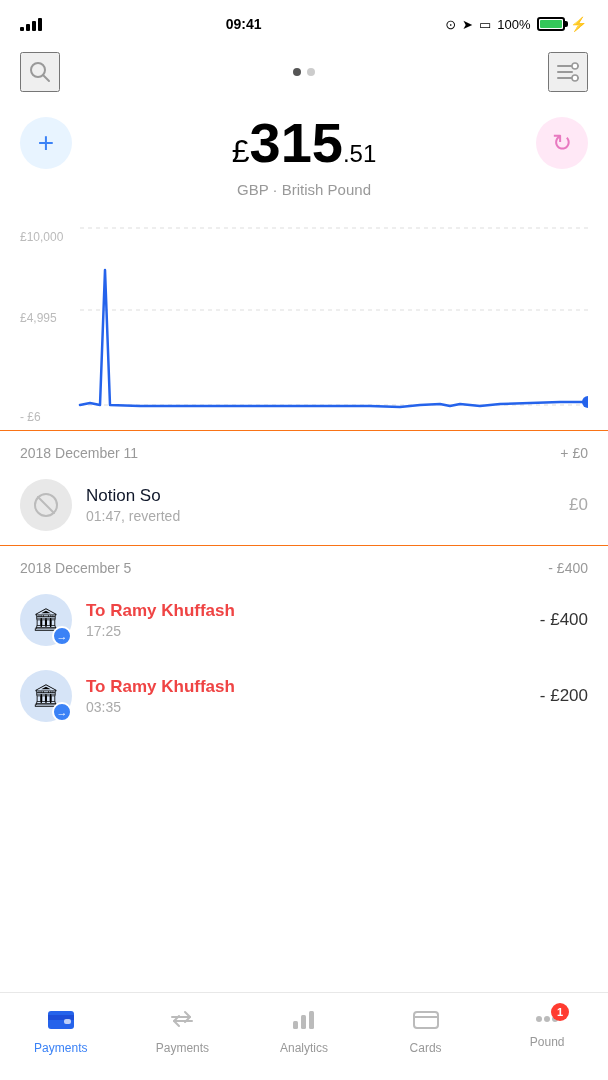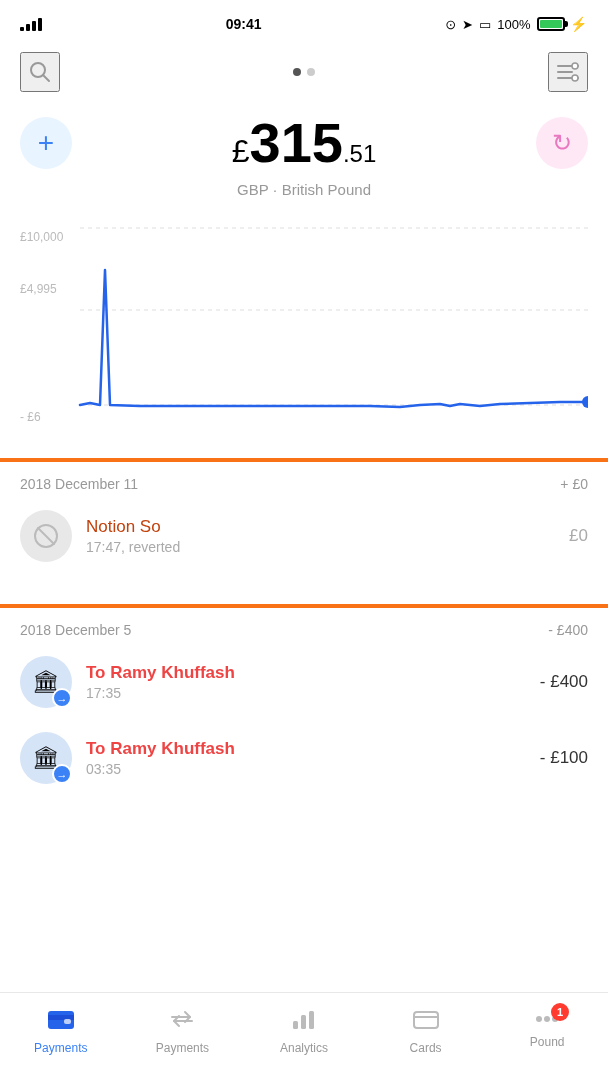--- a/index.html
+++ b/index.html
@@ -98,35 +98,34 @@
       padding: 0 20px;
       overflow: hidden;
     }
     .chart-label {
       position: absolute;
       left: 20px;
       font-size: 12px;
       color: #bbb;
     }
     .chart-label.top { top: 20px; }
-    .chart-label.mid { top: 72px; }
+    .chart-label.mid { top: 101px; }
     .chart-label.bottom { bottom: 6px; }
     .chart-svg {
       width: 100%;
       height: 100%;
     }
 
     
     .date-section {
       padding: 14px 20px 8px;
       display: flex;
       justify-content: space-between;
       align-items: center;
-      border-top: 4px solid #f97316;
-      margin-top: 28px;
+      border-top: 1px solid #f97316;
     }
     .date-label {
       font-size: 14px;
       color: #999;
       font-weight: 400;
     }
     .date-amount {
       font-size: 14px;
       color: #999;
     }
@@ -152,21 +151,21 @@
     .tx-icon.reverted { background: #e8e8e8; }
     .tx-arrow-badge {
       position: absolute; bottom: 0; right: 0;
       width: 20px; height: 20px; border-radius: 50%;
       background: #3b82f6;
       display: flex; align-items: center; justify-content: center;
       color: white; font-size: 11px; border: 2px solid white;
     }
     .tx-details { flex: 1; }
     .tx-name { font-size: 17px; font-weight: 600; color: #ef4444; }
-    .tx-name.reverted { font-size: 17px; color: #c2410c; font-weight: 400; }
+    .tx-name.reverted { font-size: 17px; color: #0f172a; font-weight: 400; }
     .tx-sub { font-size: 14px; color: #aaa; margin-top: 2px; }
     .tx-amount { font-size: 17px; font-weight: 400; }
     .tx-amount.zero { color: #aaa; }
     .tx-amount.negative { color: #333; }
 
     
     .bottom-nav {
       position: fixed;
       bottom: 0; left: 0;
       width: 608px;
@@ -304,53 +303,53 @@
 
   <div class="transaction-row">
     <div class="tx-icon reverted">
       <svg width="26" height="26" viewBox="0 0 26 26">
         <circle cx="13" cy="13" r="11" stroke="#bbb" stroke-width="2" fill="none"></circle>
         <line x1="5" y1="5" x2="21" y2="21" stroke="#bbb" stroke-width="2" stroke-linecap="round"></line>
       </svg>
     </div>
     <div class="tx-details">
       <div class="tx-name reverted">Notion So</div>
-      <div class="tx-sub">17:47, reverted</div>
+      <div class="tx-sub">01:47, reverted</div>
     </div>
     <span class="tx-amount zero">£0</span>
   </div>
 
   <div class="date-section">
     <span class="date-label">2018 December 5</span>
     <span class="date-amount negative">- £400</span>
   </div>
 
   <div class="transaction-row">
     <div class="tx-icon bank">
       <span style="font-size:22px;">🏛</span>
       <div class="tx-arrow-badge">→</div>
     </div>
     <div class="tx-details">
       <div class="tx-name">To Ramy Khuffash</div>
-      <div class="tx-sub">17:35</div>
+      <div class="tx-sub">17:25</div>
     </div>
     <span class="tx-amount negative">- £400</span>
   </div>
 
 
   <div class="transaction-row">
     <div class="tx-icon bank">
       <span style="font-size:22px;">🏛</span>
       <div class="tx-arrow-badge">→</div>
     </div>
     <div class="tx-details">
       <div class="tx-name">To Ramy Khuffash</div>
       <div class="tx-sub">03:35</div>
     </div>
-    <span class="tx-amount negative">- £100</span>
+    <span class="tx-amount negative">- £200</span>
   </div>
 
 </div>
 
 <div class="bottom-nav">
 
   <div class="nav-item">
     <div class="nav-icon active">
       <svg width="28" height="24" viewBox="0 0 28 24">
         <rect x="1" y="4" width="26" height="18" rx="3" fill="#2563eb"></rect>

